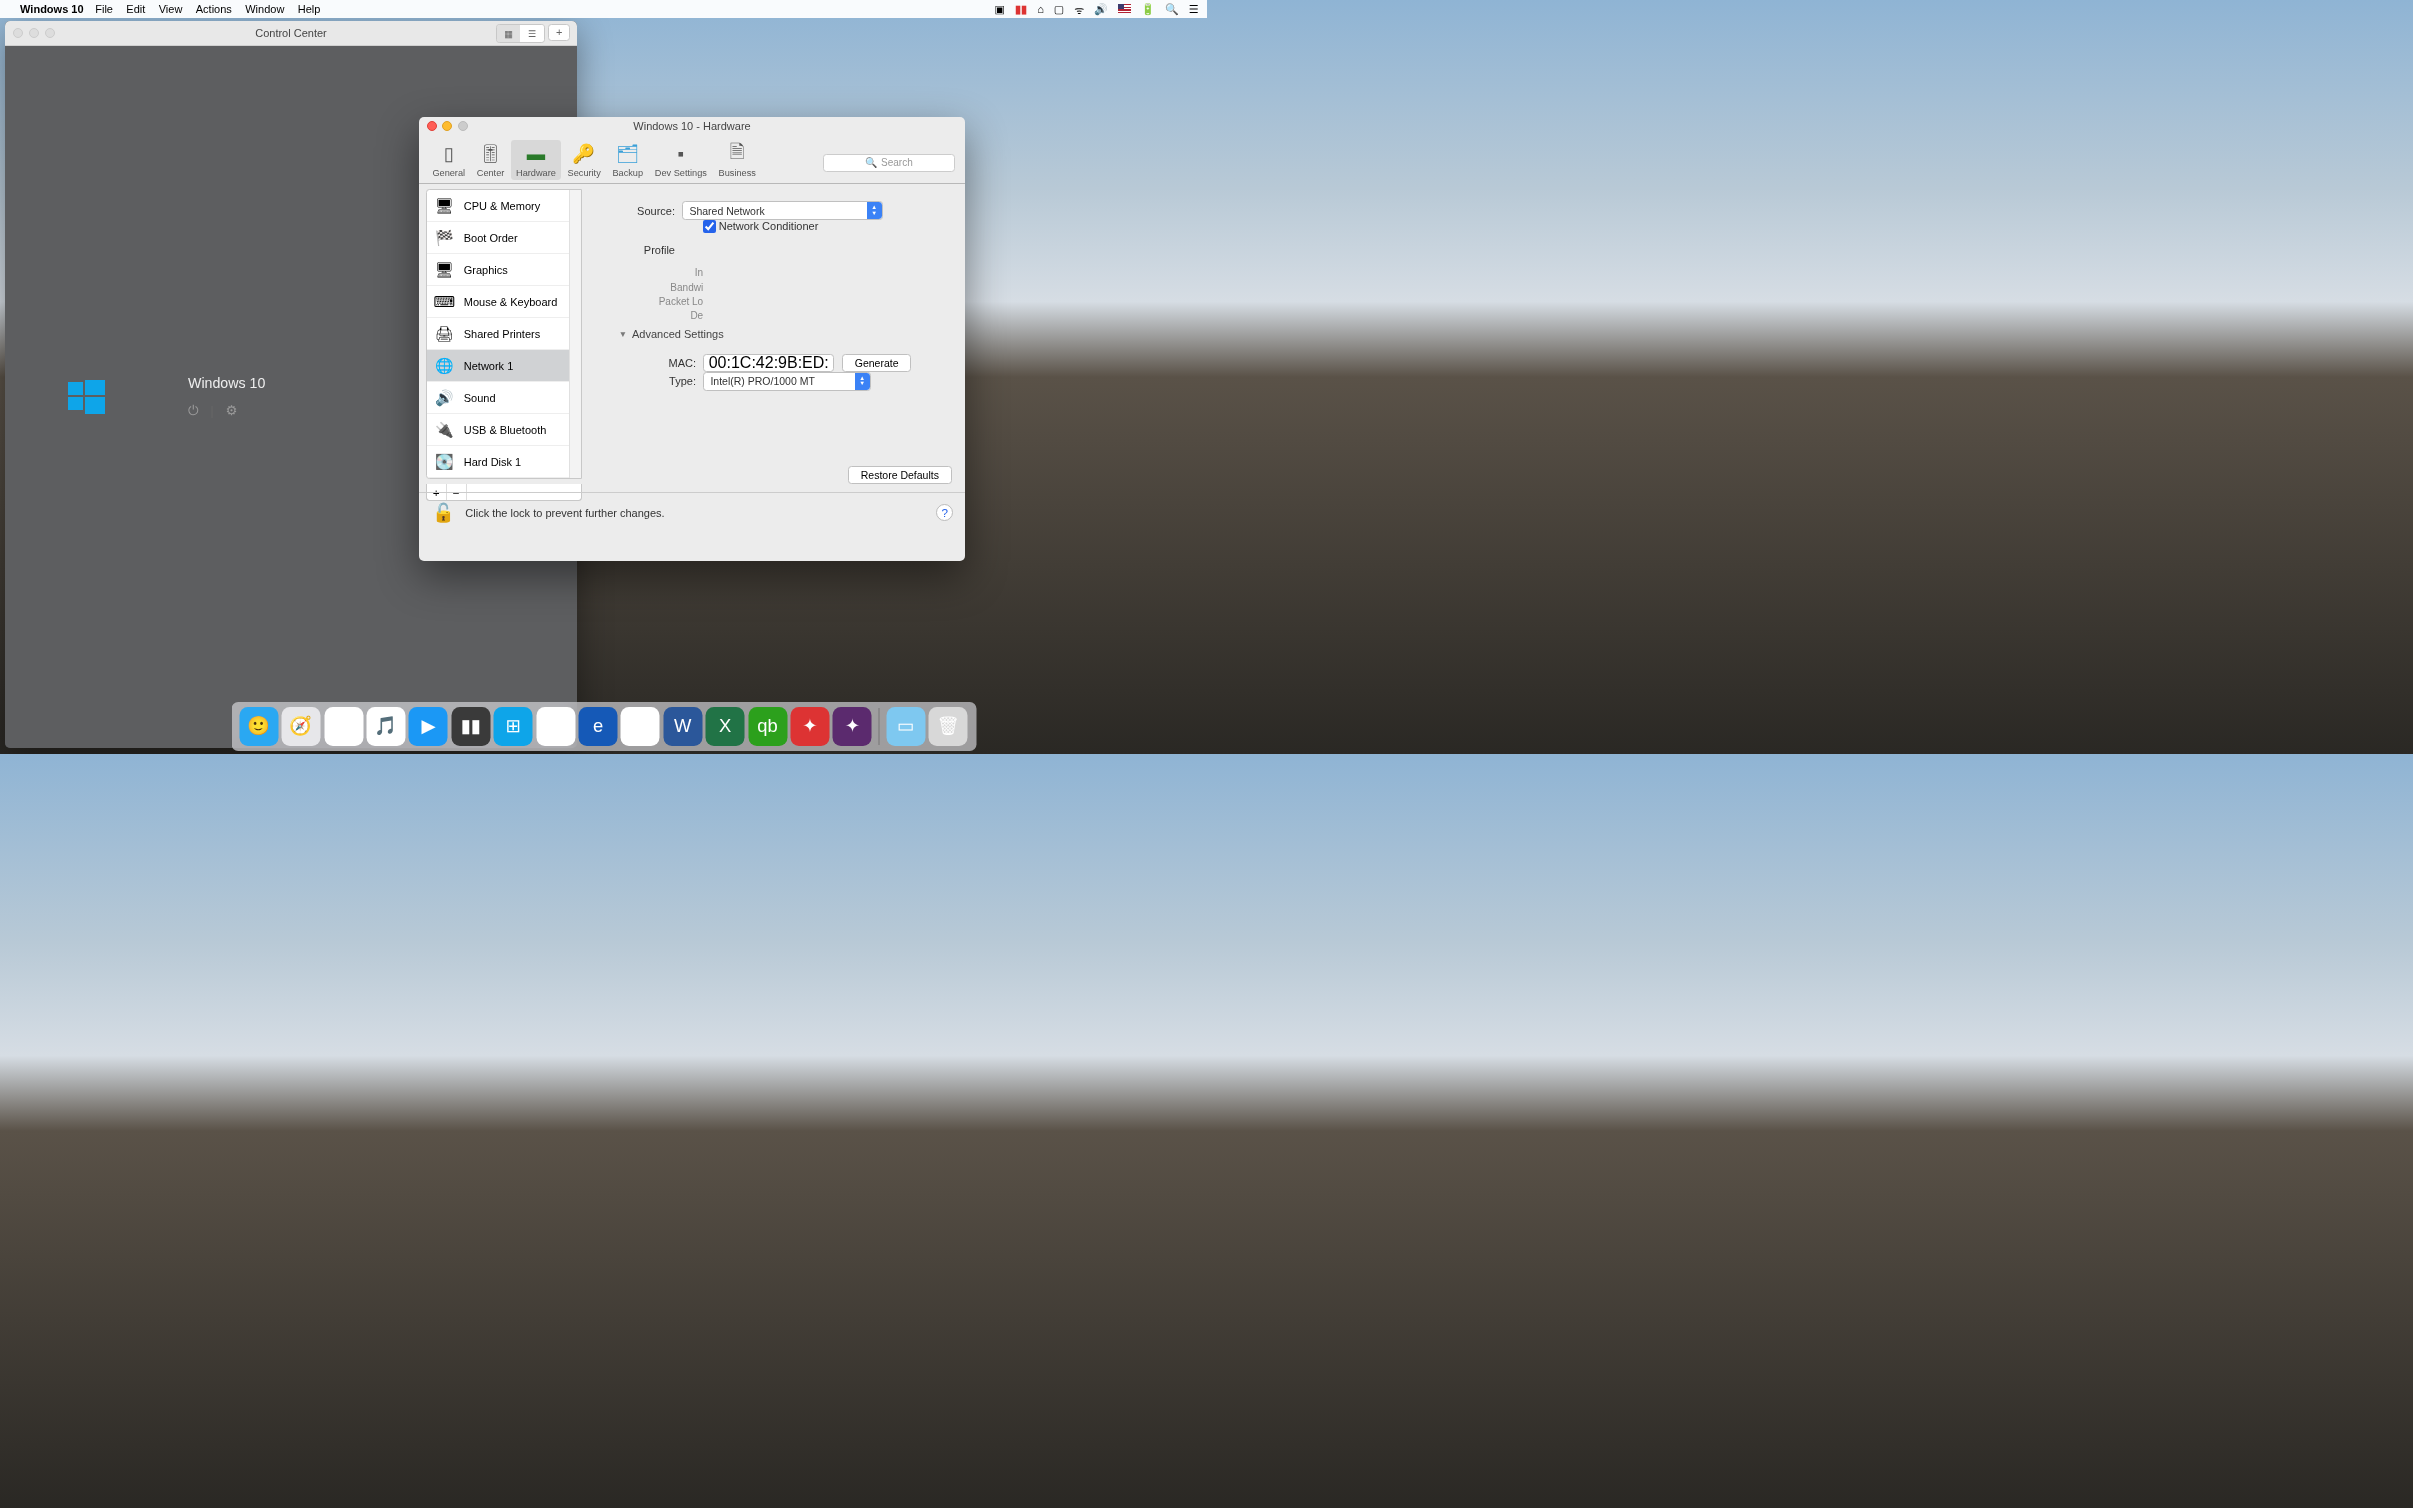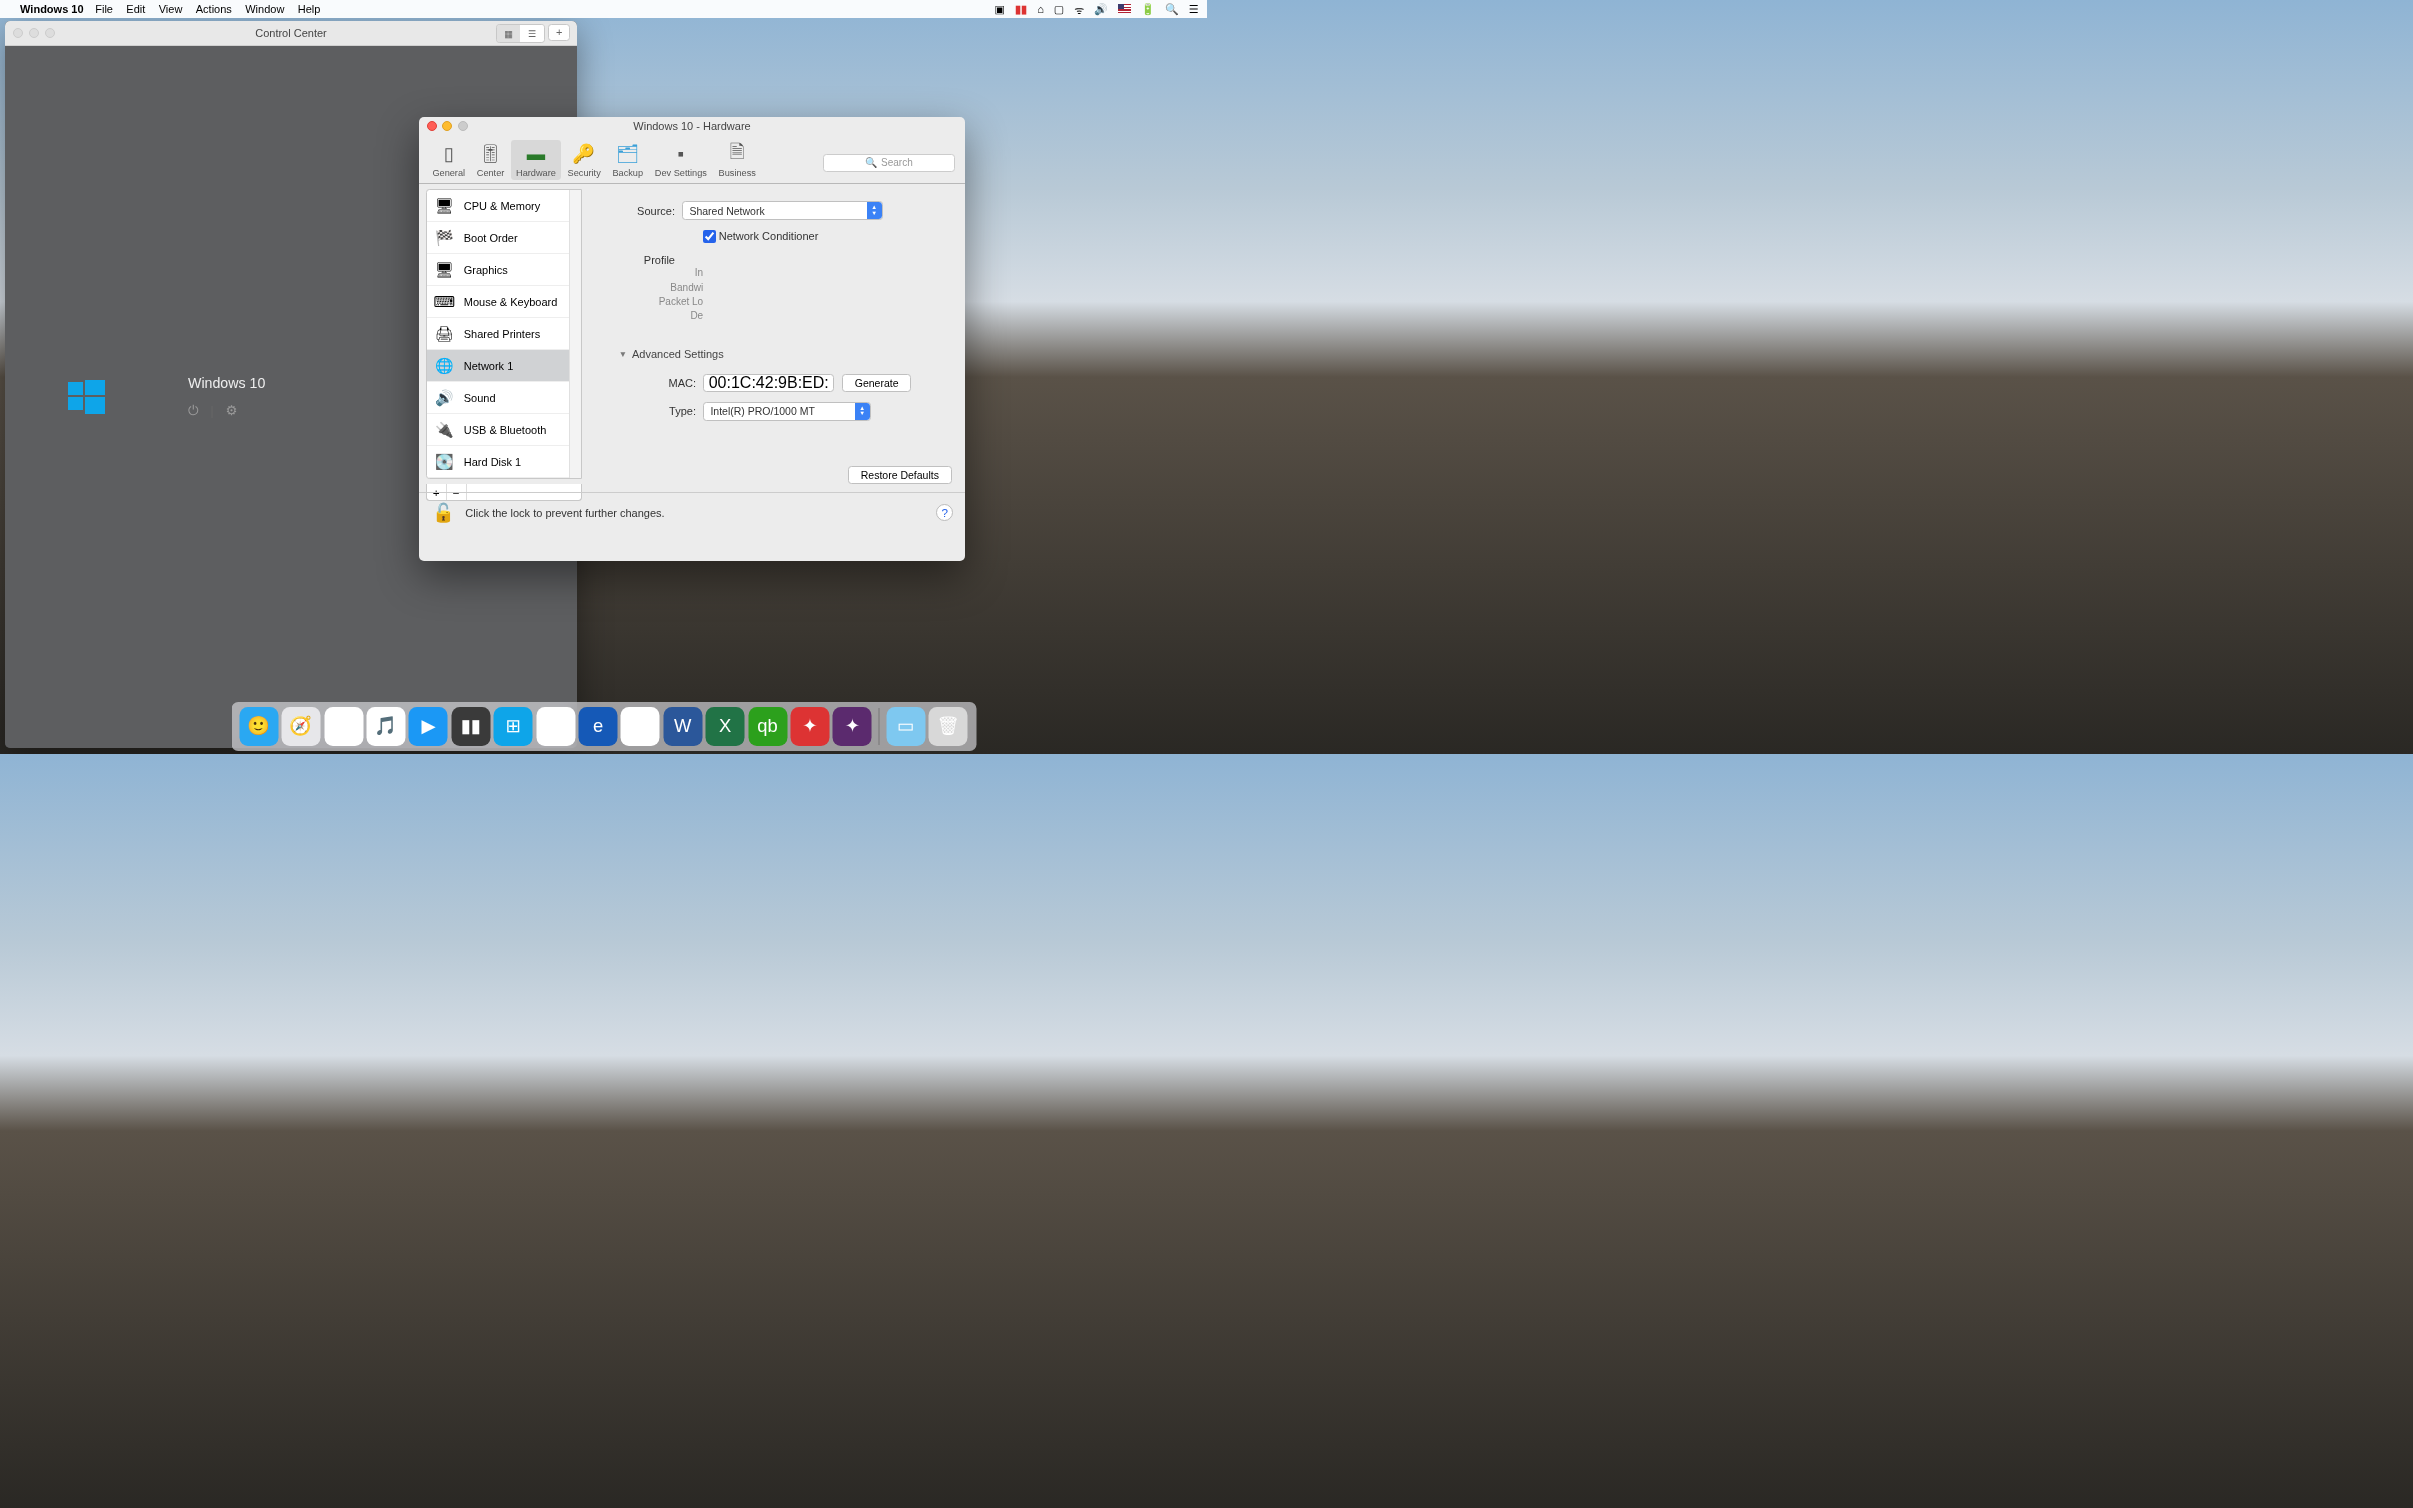--- a/index.html
+++ b/index.html
@@ -59,21 +59,21 @@
 .hw-body { display:flex; height:308px; }
 .hw-sidebar { width: 156px; background:#fff; border-right:0.8px solid #d0d0d0; margin:5px 0 5px 6.7px; border:0.8px solid #c8c8c8; border-radius:3.4px 0 0 3.4px; overflow-y:auto; position:relative; }
 .hw-scroll-track { position:absolute; right:0; top:0; width:11.7px; height:100%; background:#f3f3f3; border-left:0.8px solid #e0e0e0; }
 .hw-side-item { height: 32px; display:flex; align-items:center; padding-left:6.7px; font-size:11px; border-bottom:0.8px solid #eee; gap:8.4px; }
 .hw-side-item.sel { background:#d0d2d4; }
 .hw-side-icon { width:22px; height:20px; display:flex; align-items:center; justify-content:center; font-size:15px; }
 .hw-side-footer { margin:0 0 5px 6.7px; height:17px; width:156px; border:0.8px solid #c8c8c8; border-top:none; border-radius:0 0 3.4px 3.4px; background:#fff; display:flex; }
 .hw-side-footer button { width:20px; border:none; background:transparent; border-right:0.8px solid #ddd; font-size:11.7px; }
 
 .hw-content { flex:1; padding: 17px 15px 8.4px 20px; font-size:11px; color:#333; position:relative; }
-.form-row { display:flex; align-items:center; margin-bottom:10px; }
+.form-row { display:flex; align-items:center; }
 .form-row .lbl { width: 80px; text-align:right; padding-right:6.7px; }
 .form-row .ctrl { flex:1; }
 .mac-select { background:#fff; border:0.8px solid #c0c0c0; border-radius:3.4px; height:18.4px; display:flex; align-items:center; padding:0 6.7px; position:relative; font-size:10.5px; }
 .mac-select .arrows { position:absolute; right:0; top:0; width:15px; height:100%; background:#3b82f6; border-radius:0 3.4px 3.4px 0; display:flex; flex-direction:column; align-items:center; justify-content:center; color:#fff; font-size:5.9px; line-height:1; }
 .checkbox-row { display:flex; align-items:center; margin-left:87px; margin-bottom:11.7px; gap:3px; font-size:11px; }
 .checkbox-row input { accent-color:#2563eb; }
 
 .disclosure { margin-left:17px; margin-bottom:13.4px; display:flex; align-items:center; gap:5px; color:#444; font-size:11px; }
 .disclosure .tri { font-size:8.4px; color:#7a7a7a; }
 

